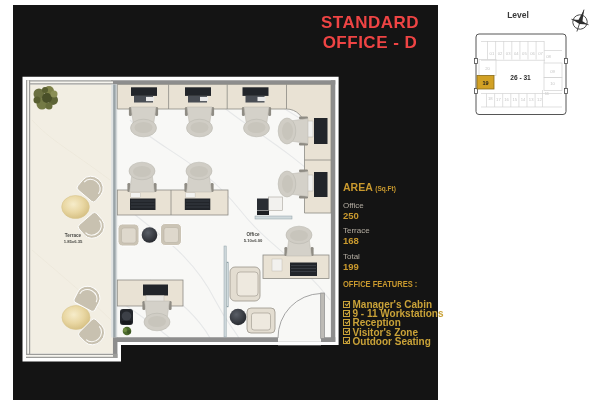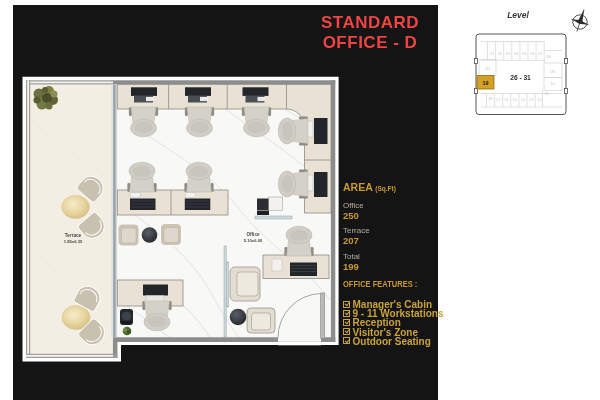--- a/index.html
+++ b/index.html
@@ -265,37 +265,37 @@
 </svg>
 
 <div class="abs" style="left:343px;top:181px;color:#c9992e;font-size:10.5px;font-weight:bold;">AREA <span style="font-size:6.5px;">(Sq.Ft)</span></div>
 
 <div class="abs" style="left:343px;top:201px;color:#b4ada2;font-size:8px;">Office</div>
 
 <div class="abs" style="left:343px;top:210px;color:#c9992e;font-size:9.5px;font-weight:bold;">250</div>
 
 <div class="abs" style="left:343px;top:225.5px;color:#b4ada2;font-size:8px;">Terrace</div>
 
-<div class="abs" style="left:343px;top:235px;color:#c9992e;font-size:9.5px;font-weight:bold;">207</div>
+<div class="abs" style="left:343px;top:235px;color:#c9992e;font-size:9.5px;font-weight:bold;">168</div>
 
 <div class="abs" style="left:343px;top:251.5px;color:#b4ada2;font-size:8px;text-align:right;">Total</div>
 
 <div class="abs" style="left:343px;top:261px;color:#c9992e;font-size:9.5px;font-weight:bold;">199</div>
 
 <div class="abs" style="left:343px;top:280px;color:#c9992e;font-size:8.2px;font-weight:bold;transform:scaleX(0.92);transform-origin:left top;">OFFICE FEATURES :</div>
 
 <div class="abs" style="left:343px;top:300px;color:#c9a238;font-size:10px;font-weight:bold;line-height:9.2px;">
   <div><span class="cb"><span class="tick"></span></span>Manager's Cabin</div>
   <div><span class="cb"><span class="tick"></span></span>9 - 11 Workstations</div>
   <div><span class="cb"><span class="tick"></span></span>Reception</div>
   <div><span class="cb"><span class="tick"></span></span>Visitor's Zone</div>
   <div><span class="cb"><span class="tick"></span></span>Outdoor Seating</div>
 </div>
 
-<div class="abs" style="left:476px;top:9.5px;width:84px;text-align:center;color:#3a3a3a;font-size:8.5px;font-weight:bold;font-style:italic;">Level</div>
+<div class="abs" style="left:476px;top:9.5px;width:84px;text-align:center;color:#3a3a3a;font-size:8.5px;font-weight:bold;">Level</div>
 
 <svg class="abs" style="left:564px;top:5px" width="32" height="32" viewBox="0 0 32 32">
   <g transform="translate(16,17) rotate(18)">
     <circle cx="0" cy="0" r="7.2" fill="none" stroke="#474747" stroke-width="0.9"></circle>
     <line x1="0" y1="-13" x2="0" y2="10" stroke="#3c3c3c" stroke-width="0.8"></line>
     <line x1="-9" y1="0" x2="9" y2="0" stroke="#3c3c3c" stroke-width="0.8"></line>
     <path d="M0,-13 L2,-2 L0,2 L-2,-2 Z" fill="#2e2e2e"></path>
     <path d="M-8,0 L0,2 L8,0 L0,-2 Z" fill="#2e2e2e"></path>
   </g>
 </svg>

